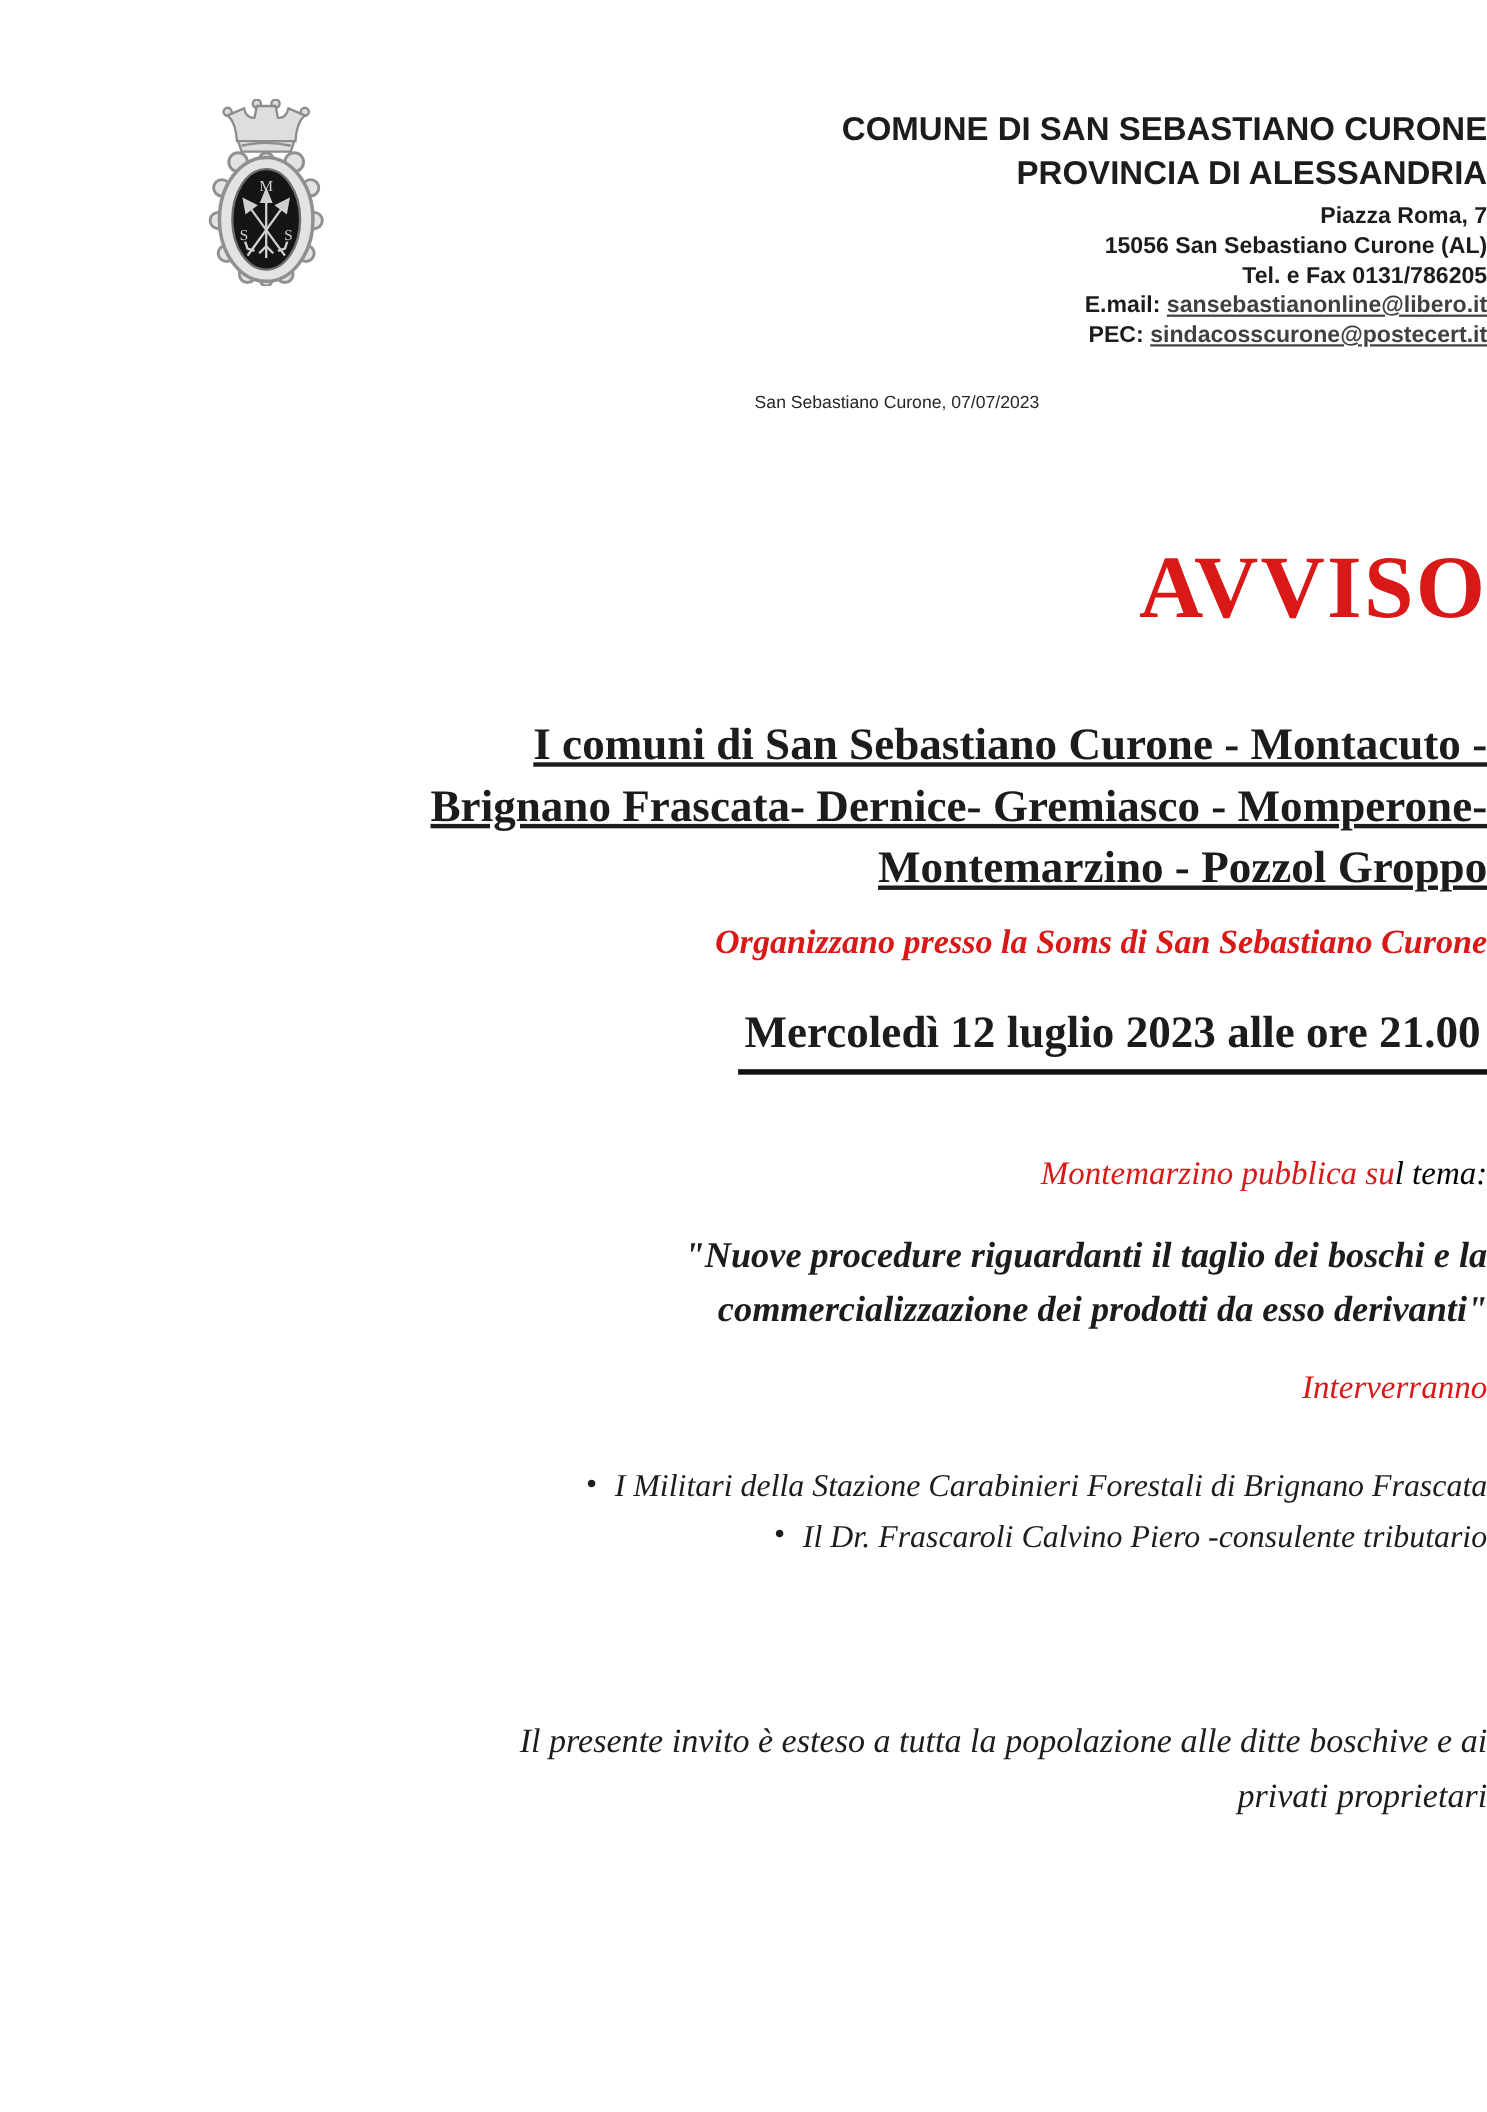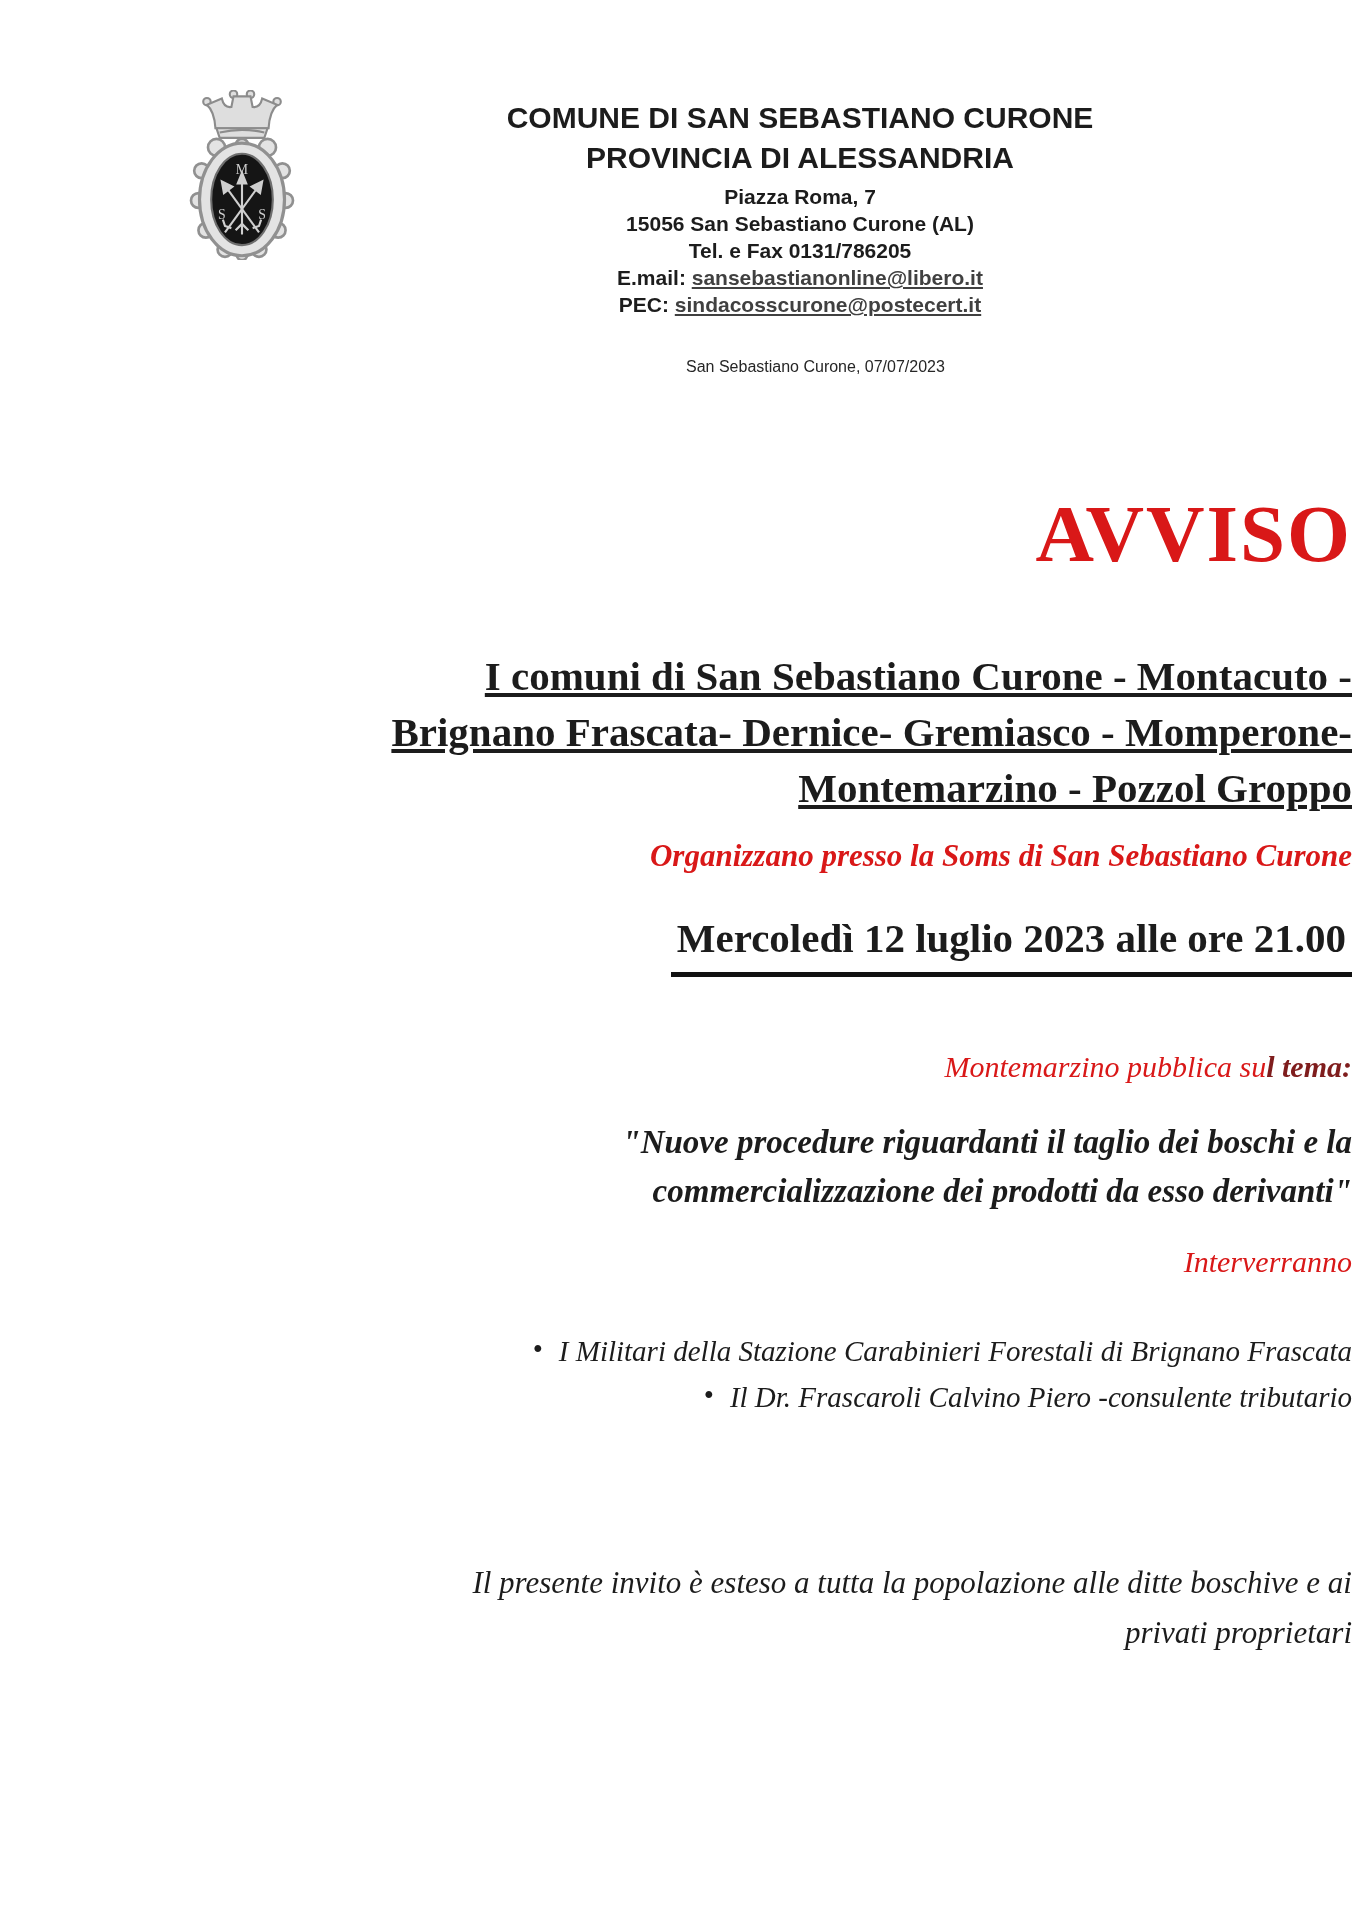--- a/index.html
+++ b/index.html
@@ -9,21 +9,21 @@
     margin:0 auto;
     background:#ffffff;
     overflow:hidden;
     font-family:"Liberation Serif", serif;
     color:#1c1c1c;
   }
   
   .crest{position:absolute;left:188px;top:90px;width:108px;height:170px;}
   .header-text{
     position:absolute;left:248px;top:98px;width:1104px;
-    text-align:center;
+    text-align:right;
     font-family:"Liberation Sans", sans-serif;
     font-weight:bold;
   }
   .header-title{font-size:30px;line-height:40px;letter-spacing:0px;}
   .header-sub{font-size:21px;line-height:27px;}
   .header-address{margin-top:5px;}
   .link{color:#404040;text-decoration:underline;cursor:pointer;}
   .date-line{
     position:absolute;left:686px;top:358px;
     font-family:"Liberation Sans", sans-serif;
@@ -51,21 +51,21 @@
   }
   .event-when .underlined{
     display:inline-block;
     border-bottom:5px solid #111;
     padding:0 6px 8px 6px;
   }
   .topic-intro{
     top:1048px;
     font-size:30px;font-style:italic;line-height:38px;
   }
-  .topic-intro .tail{color:#7f1d1d;font-weight:bold;}
+  .topic-intro .tail{color:#000000;}
   .topic-title{
     top:1118px;
     font-size:33px;font-weight:bold;font-style:italic;line-height:49px;
   }
   .speakers-heading{
     top:1243px;
     font-size:30px;font-style:italic;line-height:38px;
   }
   .speakers{
     top:1328px;

